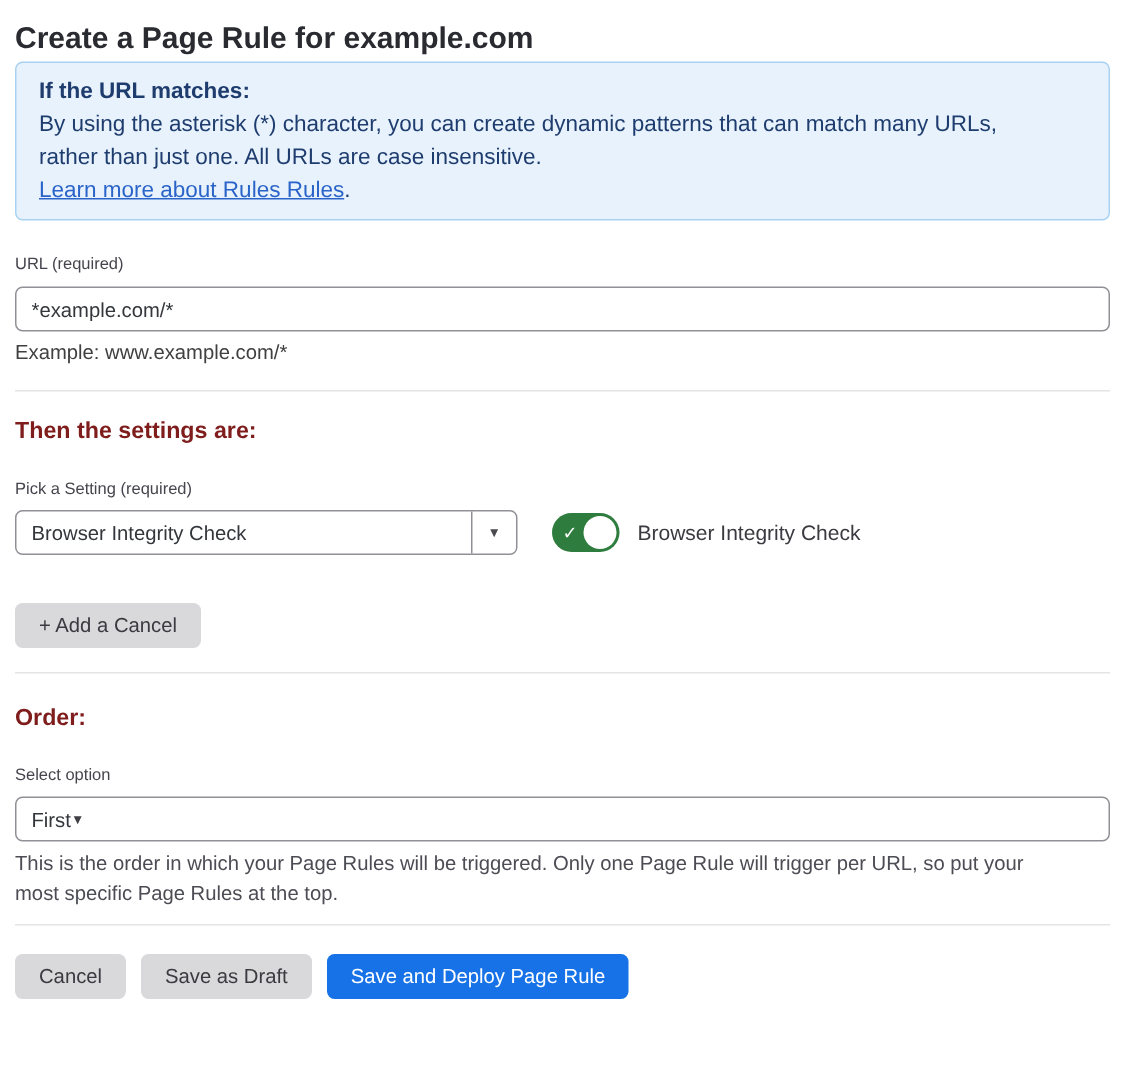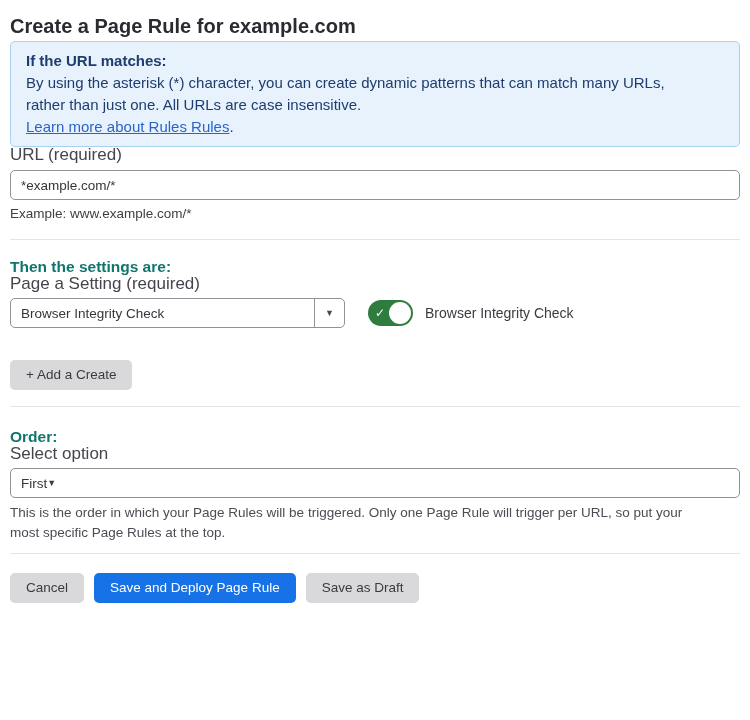--- a/index.html
+++ b/index.html
@@ -27,31 +27,31 @@
     margin:0;font-size:20px;font-weight:700;color:#2a2a31;line-height:24px;
   }
   .info-box{
     margin-top:3px;background:var(--info-bg);
     border:1px solid var(--info-border);border-radius:5px;
     padding:8px 15px;font-size:15px;line-height:22px;color:var(--info-text);
   }
   .info-heading{font-weight:700;}
   .info-line{display:block;}
   .info-link{color:var(--link-blue);text-decoration:underline;cursor:pointer;}
-  .field-label{font-size:17px;color:var(--text-mid);line-height:16px;}
+  .field-label{margin-top:21px;font-size:11px;color:var(--text-mid);line-height:16px;}
   .text-input{
     display:block;margin-top:7px;width:100%;height:30px;
     border:1px solid var(--border-gray);border-radius:5px;
     padding:0 10px;font-size:13.5px;color:#33363b;font-family:inherit;background:#fff;
   }
   .helper{margin-top:6px;font-size:13.5px;color:#404040;line-height:16px;}
   .divider{border:none;border-top:1px solid var(--divider);margin:17px 0 0;}
   .divider.tight{margin-top:16px;}
   .divider.pre-footer{margin-top:10px;}
-  .section-heading{margin-top:17px;font-size:15.5px;font-weight:700;color:#0f766e;line-height:19px;}
+  .section-heading{margin-top:17px;font-size:15.5px;font-weight:700;color:#7f1d1d;line-height:19px;}
   .section-heading.order{margin-top:20px;}
   .setting-row{margin-top:6px;display:flex;align-items:center;}
   .combobox{
     width:335px;height:30px;border:1px solid var(--border-gray);border-radius:5px;
     display:flex;align-items:stretch;background:#fff;cursor:pointer;
   }
   .combobox-value{flex:1;display:flex;align-items:center;padding:0 10px;font-size:13.5px;color:#33363b;}
   .combobox-arrow{
     width:30px;border-left:1px solid var(--border-gray);
     display:flex;align-items:center;justify-content:center;
@@ -103,35 +103,35 @@
   </div>
 
   <div class="field-label">URL (required)</div>
   <input class="text-input" type="text" value="*example.com/*" style="">
   <div class="helper">Example: www.example.com/*</div>
 
   <hr class="divider">
 
   <div class="section-heading">Then the settings are:</div>
 
-  <div class="field-label">Page a Setting (required)</div>
+  <div class="field-label">Pick a Setting (required)</div>
 
   <div class="setting-row">
     <div class="combobox">
       <span class="combobox-value">Browser Integrity Check</span>
       <span class="combobox-arrow">▼</span>
     </div>
     <div class="toggle">
       <span class="check">✓</span>
       <span class="knob"></span>
     </div>
     <span class="toggle-label">Browser Integrity Check</span>
   </div>
 
-  <button class="btn btn-gray add-setting">+ Add a Create</button>
+  <button class="btn btn-gray add-setting">+ Add a Cancel</button>
 
   <hr class="divider tight">
 
   <div class="section-heading order">Order:</div>
 
   <div class="field-label">Select option</div>
 
   <div class="select-control">
     <span>First</span>
     <span class="select-arrow">▼</span>
@@ -139,17 +139,17 @@
 
   <div class="order-helper">
     <span>This is the order in which your Page Rules will be triggered. Only one Page Rule will trigger per URL, so put your</span>
     <span>most specific Page Rules at the top.</span>
   </div>
 
   <hr class="divider pre-footer">
 
   <div class="footer-buttons">
     <button class="btn btn-gray">Cancel</button>
+    <button class="btn btn-gray">Save as Draft</button>
     <button class="btn btn-blue">Save and Deploy Page Rule</button>
-    <button class="btn btn-gray">Save as Draft</button>
   </div>
 
 </div>
 
 </body></html>

